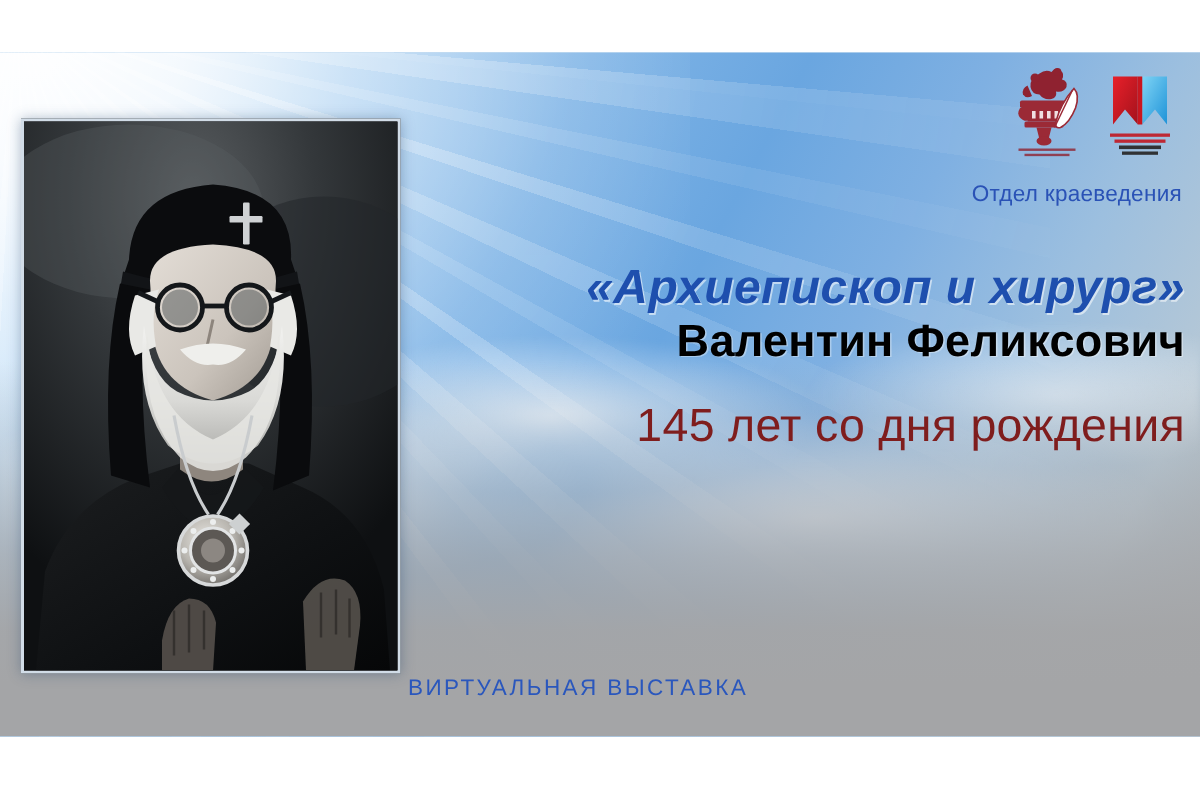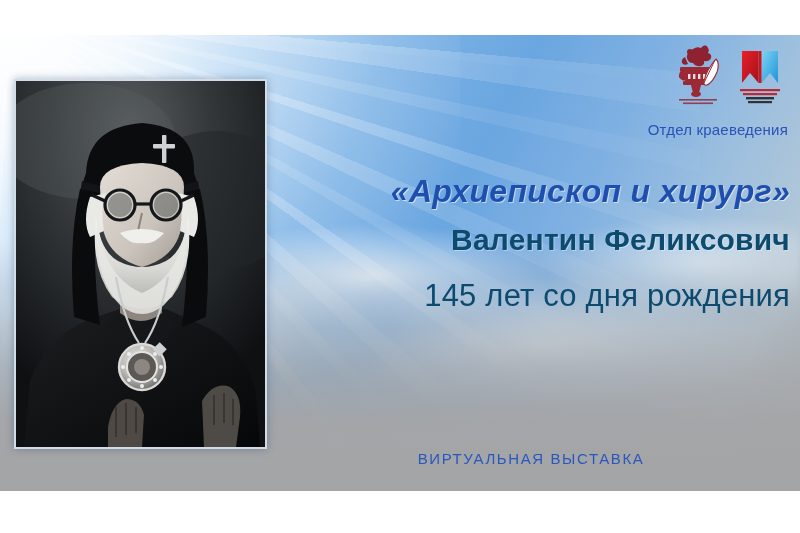--- a/index.html
+++ b/index.html
@@ -180,24 +180,24 @@
     font-weight: 700;
     font-style: italic;
     color: #1e4fae;
     letter-spacing: 0.3px;
     line-height: 1.18;
     text-shadow: 1px 1px 0 rgba(255,255,255,0.55);
     white-space: nowrap;
   }
 
   .name-first {
-    margin-top: 12px;
+    margin-top: 0;
     font-size: 30px;
     font-weight: 700;
-    color: #0c4a6e;
+    color: #000000;
     letter-spacing: 0.2px;
     line-height: 1.16;
     text-shadow: 1px 1px 0 rgba(255,255,255,0.35);
     white-space: nowrap;
   }
 
   .name-last {
     margin-top: 2px;
     font-size: 39px;
     font-weight: 700;
@@ -205,32 +205,31 @@
     letter-spacing: 0.5px;
     line-height: 1.1;
     text-shadow: 1px 1px 0 rgba(255,255,255,0.3);
     white-space: nowrap;
   }
 
   .anniversary {
     margin-top: 20px;
     font-size: 31px;
     font-weight: 400;
-    color: #0c4a6e;
+    color: #7f1d1d;
     letter-spacing: 0.2px;
     line-height: 1.15;
     white-space: nowrap;
   }
 
   .exhibition-label {
     position: absolute;
     left: 272px;
     right: 10px;
     top: 415px;
-    text-align: center;
     color: #2a57bd;
     font-size: 15px;
     font-weight: 400;
     letter-spacing: 1.6px;
     white-space: nowrap;
   }
 </style>
 </head>
 <body>
 

